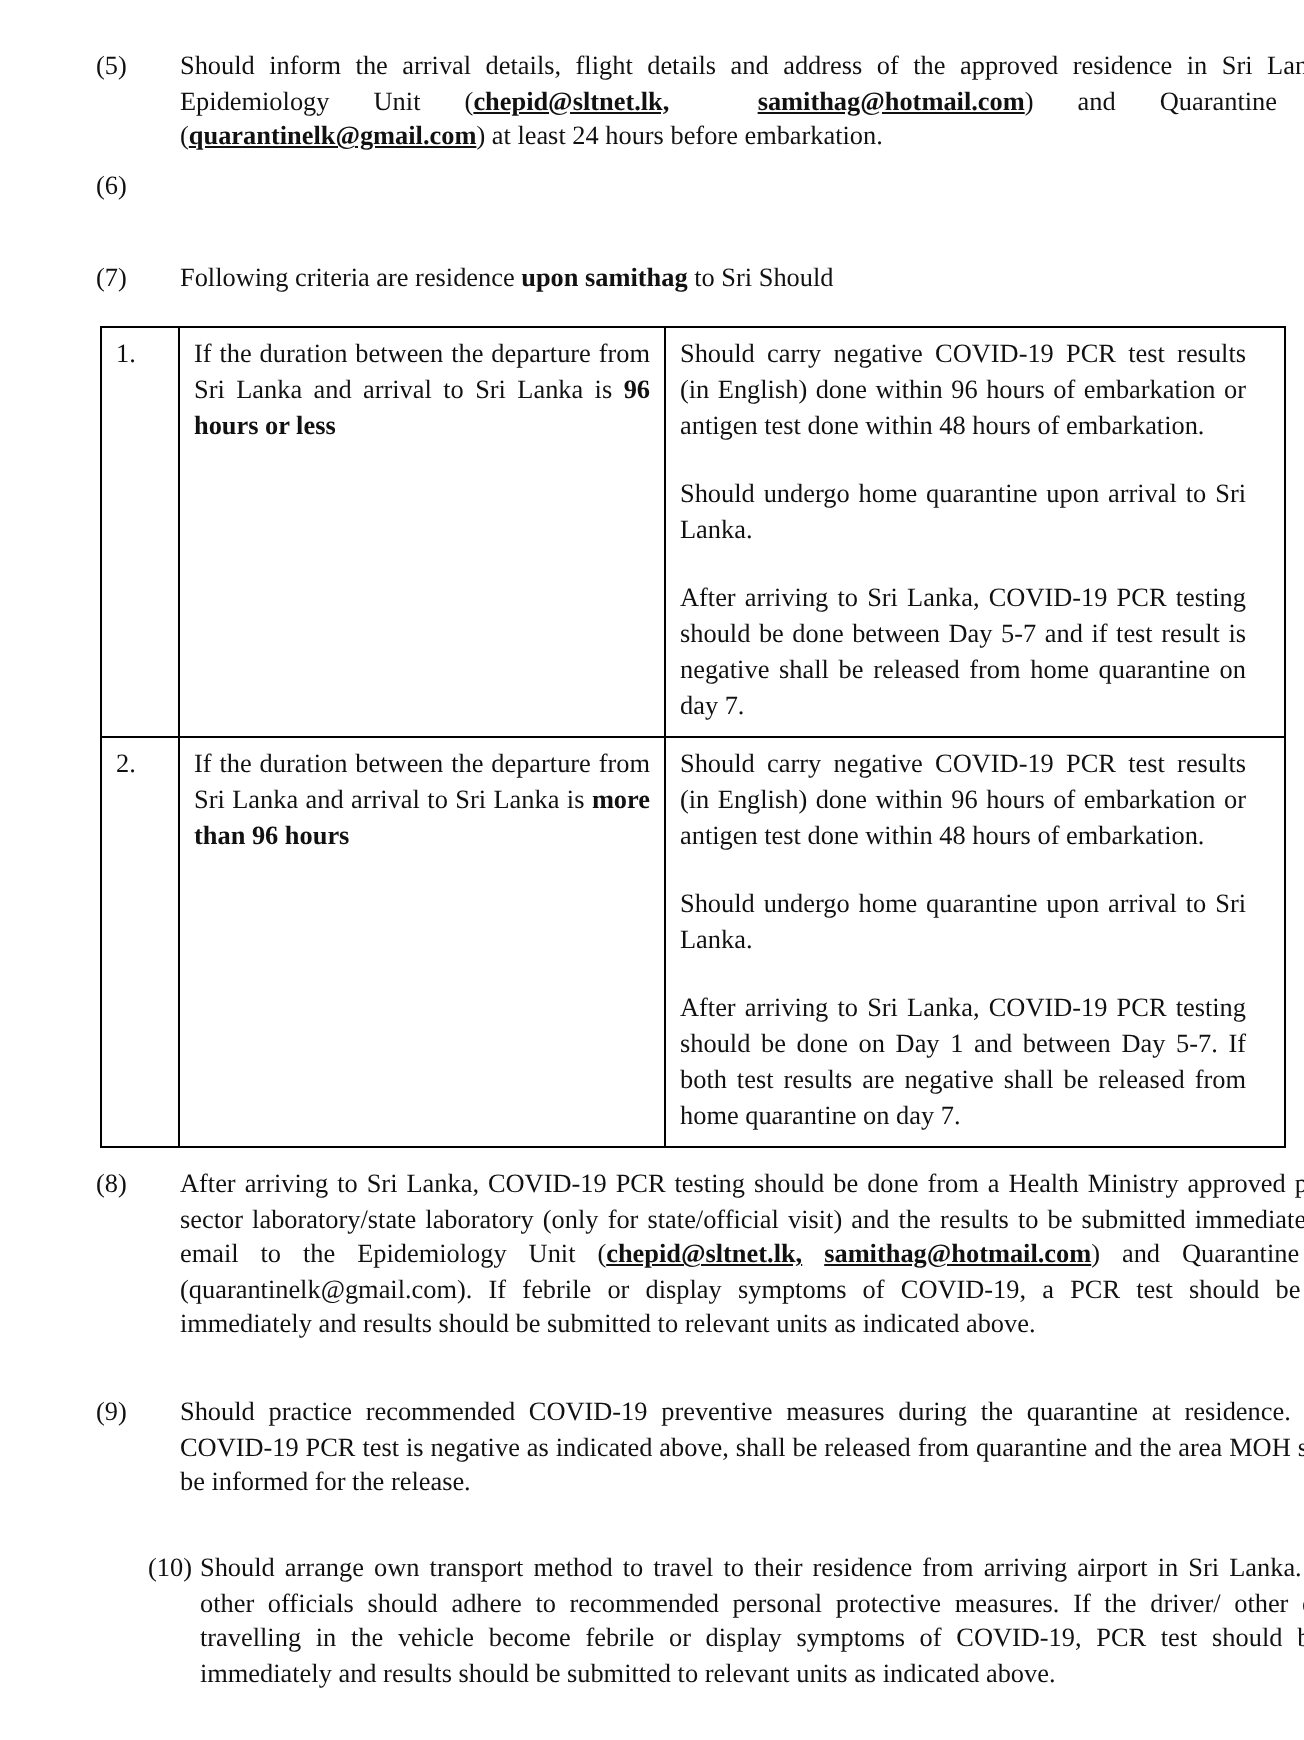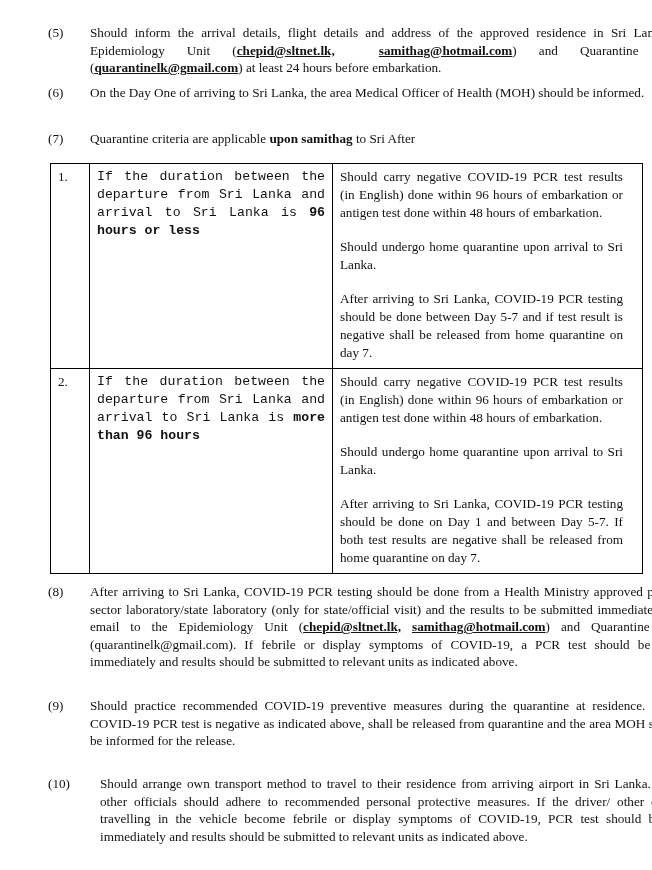--- a/index.html
+++ b/index.html
@@ -40,20 +40,21 @@
     width: 36px;
     text-align: left;
     font-size: 13.2px;
     line-height: 17.6px;
   }
   .clause.wide-num {
     padding-left: 52px;
   }
   .clause.wide-num .num {
     width: 46px;
+    margin-left: 26px;
   }
 
   .c5  { position: absolute; left: 48px; top: 24px;  width: 594px; }
   .c6  { position: absolute; left: 48px; top: 84px;  width: 594px; }
   .c7  { position: absolute; left: 48px; top: 130px; width: 594px; }
   .c8  { position: absolute; left: 48px; top: 583px; width: 594px; }
   .c9  { position: absolute; left: 48px; top: 697px; width: 594px; }
   .c10 { position: absolute; left: 48px; top: 775px; width: 594px; }
 
   b, .bold { font-weight: bold; }
@@ -82,21 +83,20 @@
     text-align: justify;
   }
   .criteria-table td.idx {
     width: 27px;
     text-align: left;
     padding-left: 7px;
     padding-right: 4px;
   }
   .criteria-table td.cond {
     width: 228px;
-    font-family: Liberation Mono, monospace;
   }
   .criteria-table td.act {
     width: 295px;
   }
   .criteria-table p {
     margin: 0 12px 16px 0;
   }
   .criteria-table p:last-child {
     margin-bottom: 0;
   }
@@ -106,25 +106,25 @@
 </head>
 <body>
 
 <div class="page">
 
   <div class="clause c5">
     <span class="num">(5)</span><span>Should inform the arrival details, flight details and address of the approved residence in Sri Lanka to Epidemiology Unit (</span><span class="mail">chepid@sltnet.lk,</span><span>&nbsp; </span><span class="mail">samithag@hotmail.com</span><span>) and Quarantine Unit (</span><span class="mail">quarantinelk@gmail.com</span><span>) at least 24 hours before embarkation.</span>
   </div>
 
   <div class="clause c6">
-    <span class="num">(6)</span><span>On the Day One of arriving to Sri Lanka, the area Medical Officer of Health (MOH) should be informed.</span>
+    <span class="num">(6)</span>
   </div>
 
   <div class="clause c7">
-    <span class="num">(7)</span><span>Quarantine criteria are applicable </span><b>upon samithag</b><span> to Sri After</span>
+    <span class="num">(7)</span><span>Following criteria are residence </span><b>upon samithag</b><span> to Sri Should</span>
   </div>
 
   <table class="criteria-table">
     <tbody>
       <tr class="row1">
         <td class="idx">1.</td>
         <td class="cond"><span>If the duration between the departure from Sri Lanka and arrival to Sri Lanka is </span><b>96 hours or less</b></td>
         <td class="act">
           <p>Should carry negative COVID-19 PCR test results (in English) done within 96 hours of embarkation or antigen test done within 48 hours of embarkation.</p>
           <p>Should undergo home quarantine upon arrival to Sri Lanka.</p>

